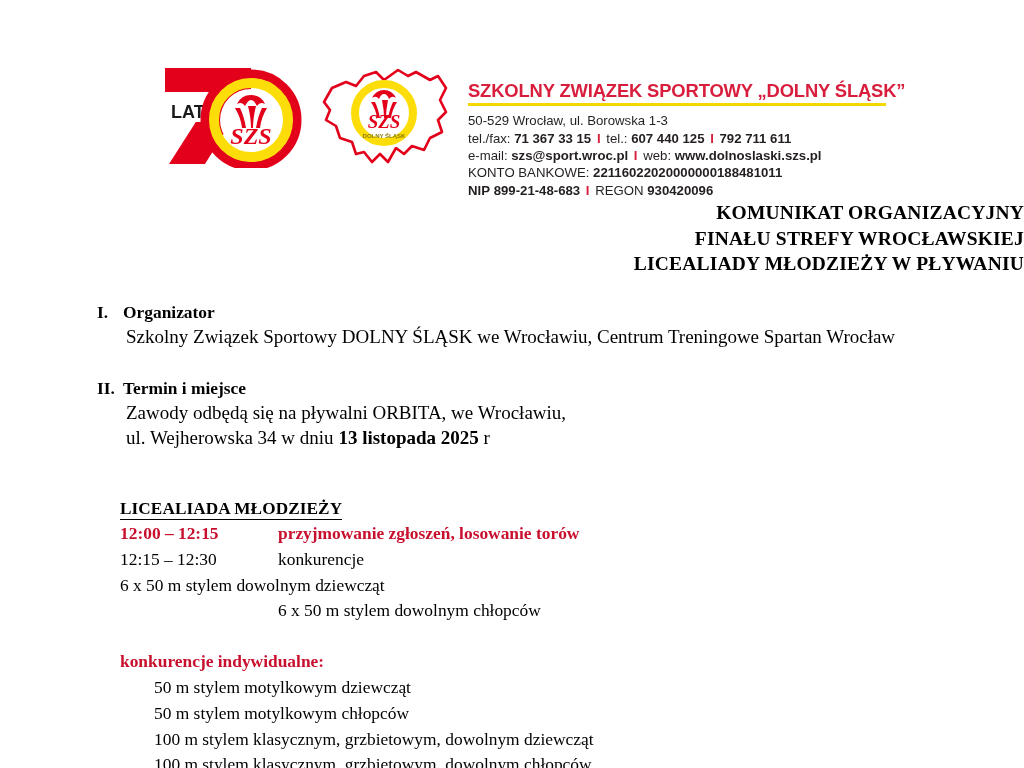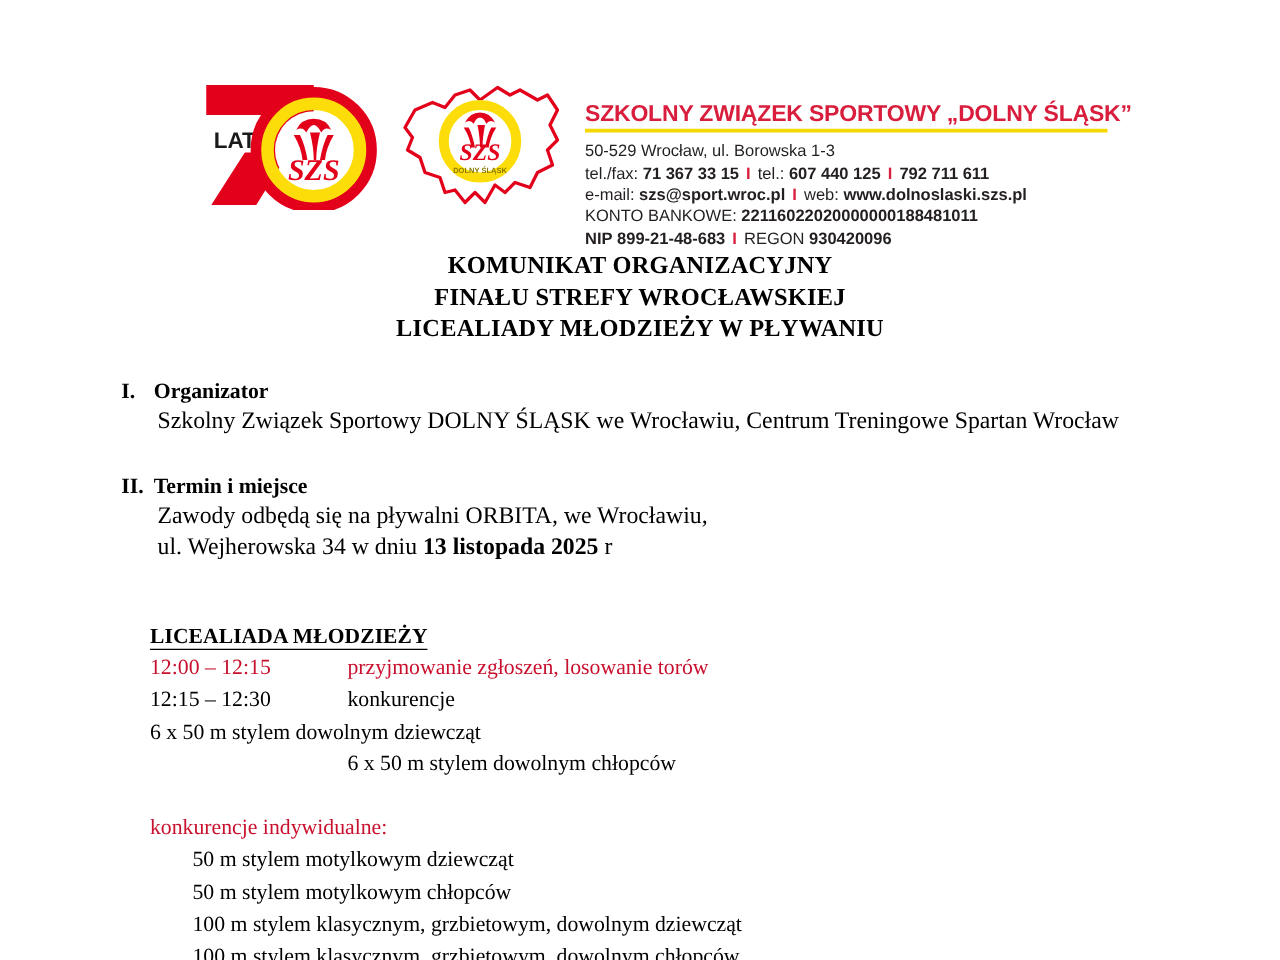--- a/index.html
+++ b/index.html
@@ -82,21 +82,21 @@
     font-weight: bold;
     padding: 0 2px;
   }
 
   
   .doc-title {
     position: absolute;
     left: 0;
     top: 200px;
     width: 1024px;
-    text-align: center;
+    text-align: right;
     font-weight: bold;
     font-size: 19.5px;
     line-height: 25.6px;
     letter-spacing: 0.2px;
   }
 
   
   .body-area {
     position: absolute;
     left: 97px;
@@ -148,21 +148,21 @@
   .row {
     display: flex;
     line-height: 25.8px;
     padding-left: 23px;
   }
   .row .time {
     width: 158px;
     flex: 0 0 158px;
   }
   .row .desc { flex: 1; }
-  .row.red { color: #c8102e; }
+  .row.red { color: #c8102e; font-weight: bold; }
   .spacer-row { height: 25px; }
   .event-line {
     padding-left: 57px;
     line-height: 25.8px;
   }
 </style>
 </head>
 <body>
 
 <div class="page">

